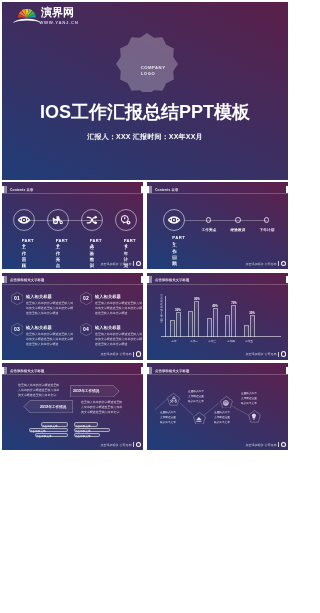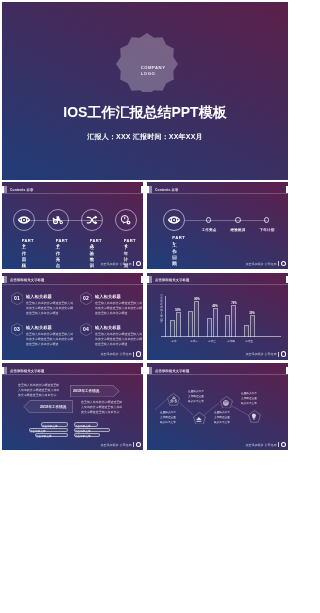--- a/index.html
+++ b/index.html
@@ -22,21 +22,21 @@
 
   
   .badge{position:absolute;left:114px;top:31px;width:62px;height:59px;}
   .badge svg{position:absolute;inset:0;}
   .badge .lg{position:absolute;left:0;right:0;top:14px;text-align:center;color:#fff;
              font-size:15px;font-weight:bold;letter-spacing:0.2px;line-height:15px;}
   .badge .cl{position:absolute;left:-50%;right:-50%;top:32px;text-align:center;color:#ece7f2;
              font-size:42px;font-weight:bold;letter-spacing:5px;line-height:60px;transform:scale(0.1);transform-origin:50% 0;}
 
   .ctitle{position:absolute;left:0;right:0;top:102px;text-align:center;color:#fff;
-          font-size:14px;font-weight:bold;letter-spacing:0px;line-height:17px;}
+          font-size:18px;font-weight:bold;letter-spacing:0px;line-height:17px;}
   .csub{position:absolute;left:0;right:0;top:130px;text-align:center;color:#fff;
         font-size:7px;font-weight:bold;letter-spacing:0.2px;line-height:9px;}
 
   
   .sl{position:absolute;width:141px;height:87px;overflow:hidden;}
   .sl .bg{position:absolute;inset:0;background:linear-gradient(25.5deg,#1e3e7a 0%,#5d1f4c 100%);}
   .c0{left:2px;} .c1{left:147px;}
   .r0{top:182px;} .r1{top:272.5px;} .r2{top:363px;}
 
   
@@ -124,20 +124,34 @@
         line-height:49px;letter-spacing:0.5px;transform:scale(0.1);transform-origin:0 0;}
 </style>
 </head>
 <body>
 
 <div class="page">
 
   <div class="cover">
     <div class="grad"></div>
 
+    <div class="sitelogo">
+      <svg class="fan" width="28" height="14" viewBox="0 0 280 140">
+        <path d="M144,85 L57.0,82.7 A87,87 0 0 1 64.7,49.3 Z" fill="#d6342c"></path>
+        <path d="M144,85 L66.6,45.2 A87,87 0 0 1 88.0,18.4 Z" fill="#e8722a"></path>
+        <path d="M144,85 L91.6,15.6 A87,87 0 0 1 122.4,0.7 Z" fill="#f0992a"></path>
+        <path d="M144,85 L126.9,-0.3 A87,87 0 0 1 161.1,-0.3 Z" fill="#f7c51c"></path>
+        <path d="M144,85 L165.6,0.7 A87,87 0 0 1 196.4,15.6 Z" fill="#8cc63f"></path>
+        <path d="M144,85 L200.0,18.4 A87,87 0 0 1 221.4,45.2 Z" fill="#3cb44a"></path>
+        <path d="M144,85 L223.3,49.3 A87,87 0 0 1 231.0,82.7 Z" fill="#0e9e9b"></path>
+        <path d="M10,134 C60,82 230,82 280,134 C222,104 68,104 10,134 Z" fill="#ffffff"></path>
+      </svg>
+      <div class="wname">演界网</div>
+      <div class="wurl">WWW.YANJ.CN</div>
+    </div>
 
     <div class="badge">
       <svg width="62" height="59" viewBox="0 0 124 118">
         <polygon points="62.0,0.0 47.9,9.4 31.0,8.3 23.5,23.5 8.3,31.0 9.4,47.9 0.0,62.0 9.4,76.1 8.3,93.0 23.5,100.5 31.0,115.7 47.9,114.6 62.0,124.0 76.1,114.6 93.0,115.7 100.5,100.5 115.7,93.0 114.6,76.1 124.0,62.0 114.6,47.9 115.7,31.0 100.5,23.5 93.0,8.3 76.1,9.4" fill="#ffffff" opacity="0.265"></polygon>
       </svg>
       <div class="cl">COMPANY LOGO</div>
     </div>
 
     <div class="ctitle">IOS工作汇报总结PPT模板</div>
     <div class="csub">汇报人：XXX   汇报时间：XX年XX月</div>

